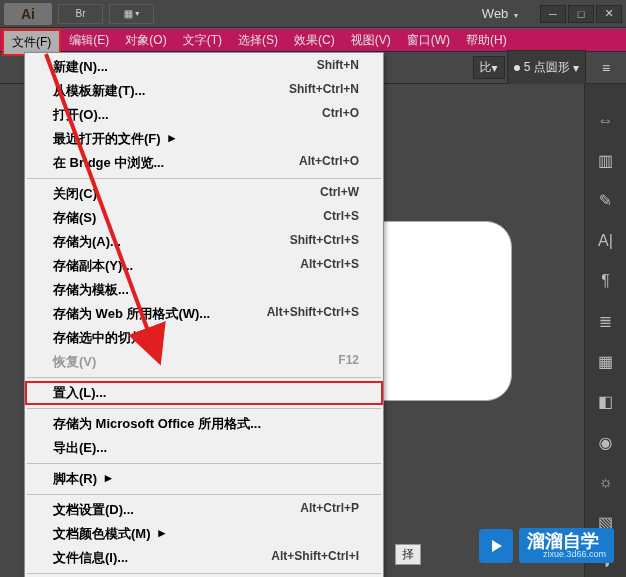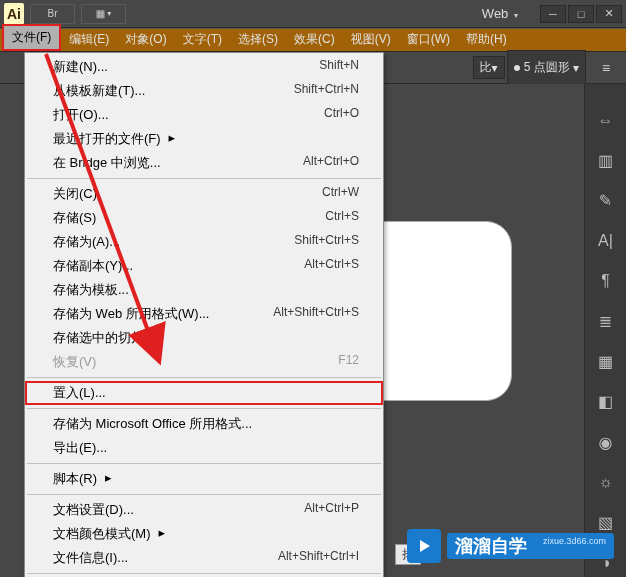--- a/index.html
+++ b/index.html
@@ -1,61 +1,61 @@
 <!DOCTYPE html>
 <html><head>
   <meta charset="utf-8">
   <style>
     * { margin: 0; padding: 0; box-sizing: border-box; font-family: "Microsoft YaHei", sans-serif; }
     body { width: 626px; height: 577px; background: #474747; overflow: hidden; position: relative; }
     
     .titlebar { height: 28px; background: #474747; display: flex; align-items: center; padding: 0 4px; border-bottom: 1px solid #2a2a2a; }
-    .ai-logo { width: 20px; height: 22px; background: #fef9c3; color: #3c240b; font-weight: bold; font-size: 14px; display: flex; align-items: center; justify-content: center; border-radius: 2px; margin-right: 6px; }
+    .ai-logo { width: 48px; height: 22px; background: #737373; color: #3c240b; font-weight: bold; font-size: 14px; display: flex; align-items: center; justify-content: center; border-radius: 2px; margin-right: 6px; }
     .tb-icon { width: 45px; height: 20px; border: 1px solid #5a5a5a; margin-right: 6px; display: flex; align-items: center; justify-content: center; color: #ccc; font-size: 10px; }
     .tb-dropdown { color: #ccc; font-size: 8px; margin-left: 2px; }
     .tb-spacer { flex: 1; }
     .tb-label { color: #ddd; font-size: 13px; margin-right: 20px; }
     .win-btns { display: flex; margin-left: auto; }
     .win-btn { width: 26px; height: 18px; border: 1px solid #2a2a2a; background: #3a3a3a; margin-left: 2px; display: flex; align-items: center; justify-content: center; color: #ccc; font-size: 11px; }
     
-    .menubar { height: 24px; background: #a16207; display: flex; align-items: flex-end; padding: 0 2px; border-bottom: 1px solid #2a2a2a; border-top: 1px solid #5a5a5a; }
+    .menubar { height: 24px; background: #be185d; display: flex; align-items: flex-start; padding: 0 2px; border-bottom: 1px solid #2a2a2a; border-top: 1px solid #5a5a5a; }
     .menu-item { color: #e0e0e0; font-size: 12px; padding: 3px 8px; cursor: pointer; }
     .menu-item.active { background: #b0b0b0; color: #000; border: 2px solid #e02020; }
     
     .options-bar { height: 32px; background: #474747; display: flex; align-items: center; padding: 0 8px; border-bottom: 1px solid #2a2a2a; }
     .opt-frag { background: #3a3a3a; color: #ddd; font-size: 12px; padding: 2px 6px; border: 1px solid #2a2a2a; display: flex; align-items: center; margin-right: 2px; }
     .opt-spacer { flex:1; }
     .opt-box { display: flex; align-items: center; background: #3a3a3a; border: 1px solid #2a2a2a; padding: 8px 6px; color: #ddd; font-size: 12px; }
     .dot { width: 6px; height: 6px; background: #ddd; border-radius: 50%; margin-right: 4px; }
     .opt-menu { width: 24px; color: #ccc; font-size: 14px; text-align: center; margin-left: 8px; }
     
     .workspace { position: relative; height: calc(100% - 84px); display: flex; }
     .canvas-area { flex: 1; background: #474747; display: flex; align-items: center; justify-content: center; }
     .artboard { width: 180px; height: 180px; background: #fff; border-radius: 26px; border: 1px solid #aaa; margin-left: 260px; margin-top: -40px; }
     
     .right-dock { width: 42px; background: #3a3a3a; border-left: 1px solid #2a2a2a; display: flex; flex-direction: column; align-items: center; padding-top: 22px; gap: 12px; }
     .dock-icon { width: 30px; height: 30px; display: flex; align-items: center; justify-content: center; color: #bbb; font-size: 16px; }
     
     .dropdown { position: absolute; left: 24px; top: 52px; width: 360px; background: #f0f0f0; border: 1px solid #8a8a8a; box-shadow: 2px 2px 4px rgba(0,0,0,0.3); z-index: 100; padding: 2px 0; }
-    .dd-item { display: flex; justify-content: space-between; padding: 3px 24px 3px 28px; font-size: 13px; color: #000; cursor: pointer; }
+    .dd-item { display: flex; justify-content: space-between; padding: 3px 24px 3px 28px; font-size: 13px; color: #000; cursor: pointer; font-weight: bold; }
     .dd-item.disabled { color: #9a9a9a; }
     .dd-item.highlighted { border: 2px solid #e02020; padding: 1px 17px 1px 26px; }
     .dd-sep { height: 1px; background: #c0c0c0; margin: 3px 2px; }
     .dd-shortcut { color: #3a3a3a; font-size: 12px; }
     .dd-item.disabled .dd-shortcut { color: #9a9a9a; }
     .submenu-arrow::after { content: '▸'; float: right; color: #000; margin-left: 8px; }
     
     .status-frag { position: absolute; bottom: 12px; left: 395px; background: #e8e8e8; color: #333; font-size: 12px; padding: 1px 6px; border: 1px solid #999; }
     
     .red-arrow { position: absolute; z-index: 200; pointer-events: none; }
     
     .watermark { position: absolute; bottom: 14px; right: 12px; display: flex; align-items: center; gap: 6px; z-index: 50; }
     .wm-badge { width: 34px; height: 34px; background: #1a7bce; border-radius: 4px; display: flex; align-items: center; justify-content: center; }
     .wm-play { width: 0; height: 0; border-left: 10px solid #fff; border-top: 6px solid transparent; border-bottom: 6px solid transparent; margin-left: 3px; }
-    .wm-txt { background: #1a7bce; color: #fff; font-size: 18px; font-weight: bold; padding: 4px 8px; border-radius: 3px; display: flex; flex-direction: row; line-height: 1; }
+    .wm-txt { background: #1a7bce; color: #fff; font-size: 18px; font-weight: bold; padding: 4px 8px; border-radius: 3px; display: flex; flex-direction: column; line-height: 1; }
     .wm-sub { font-size: 9px; font-weight: normal; color: #d0e8ff; margin-left: 16px; }
   </style>
 </head>
 <body>
 
 <div class="titlebar">
   <div class="ai-logo">Ai</div>
   <div class="tb-icon">
       <span>Br</span>
     </div>

